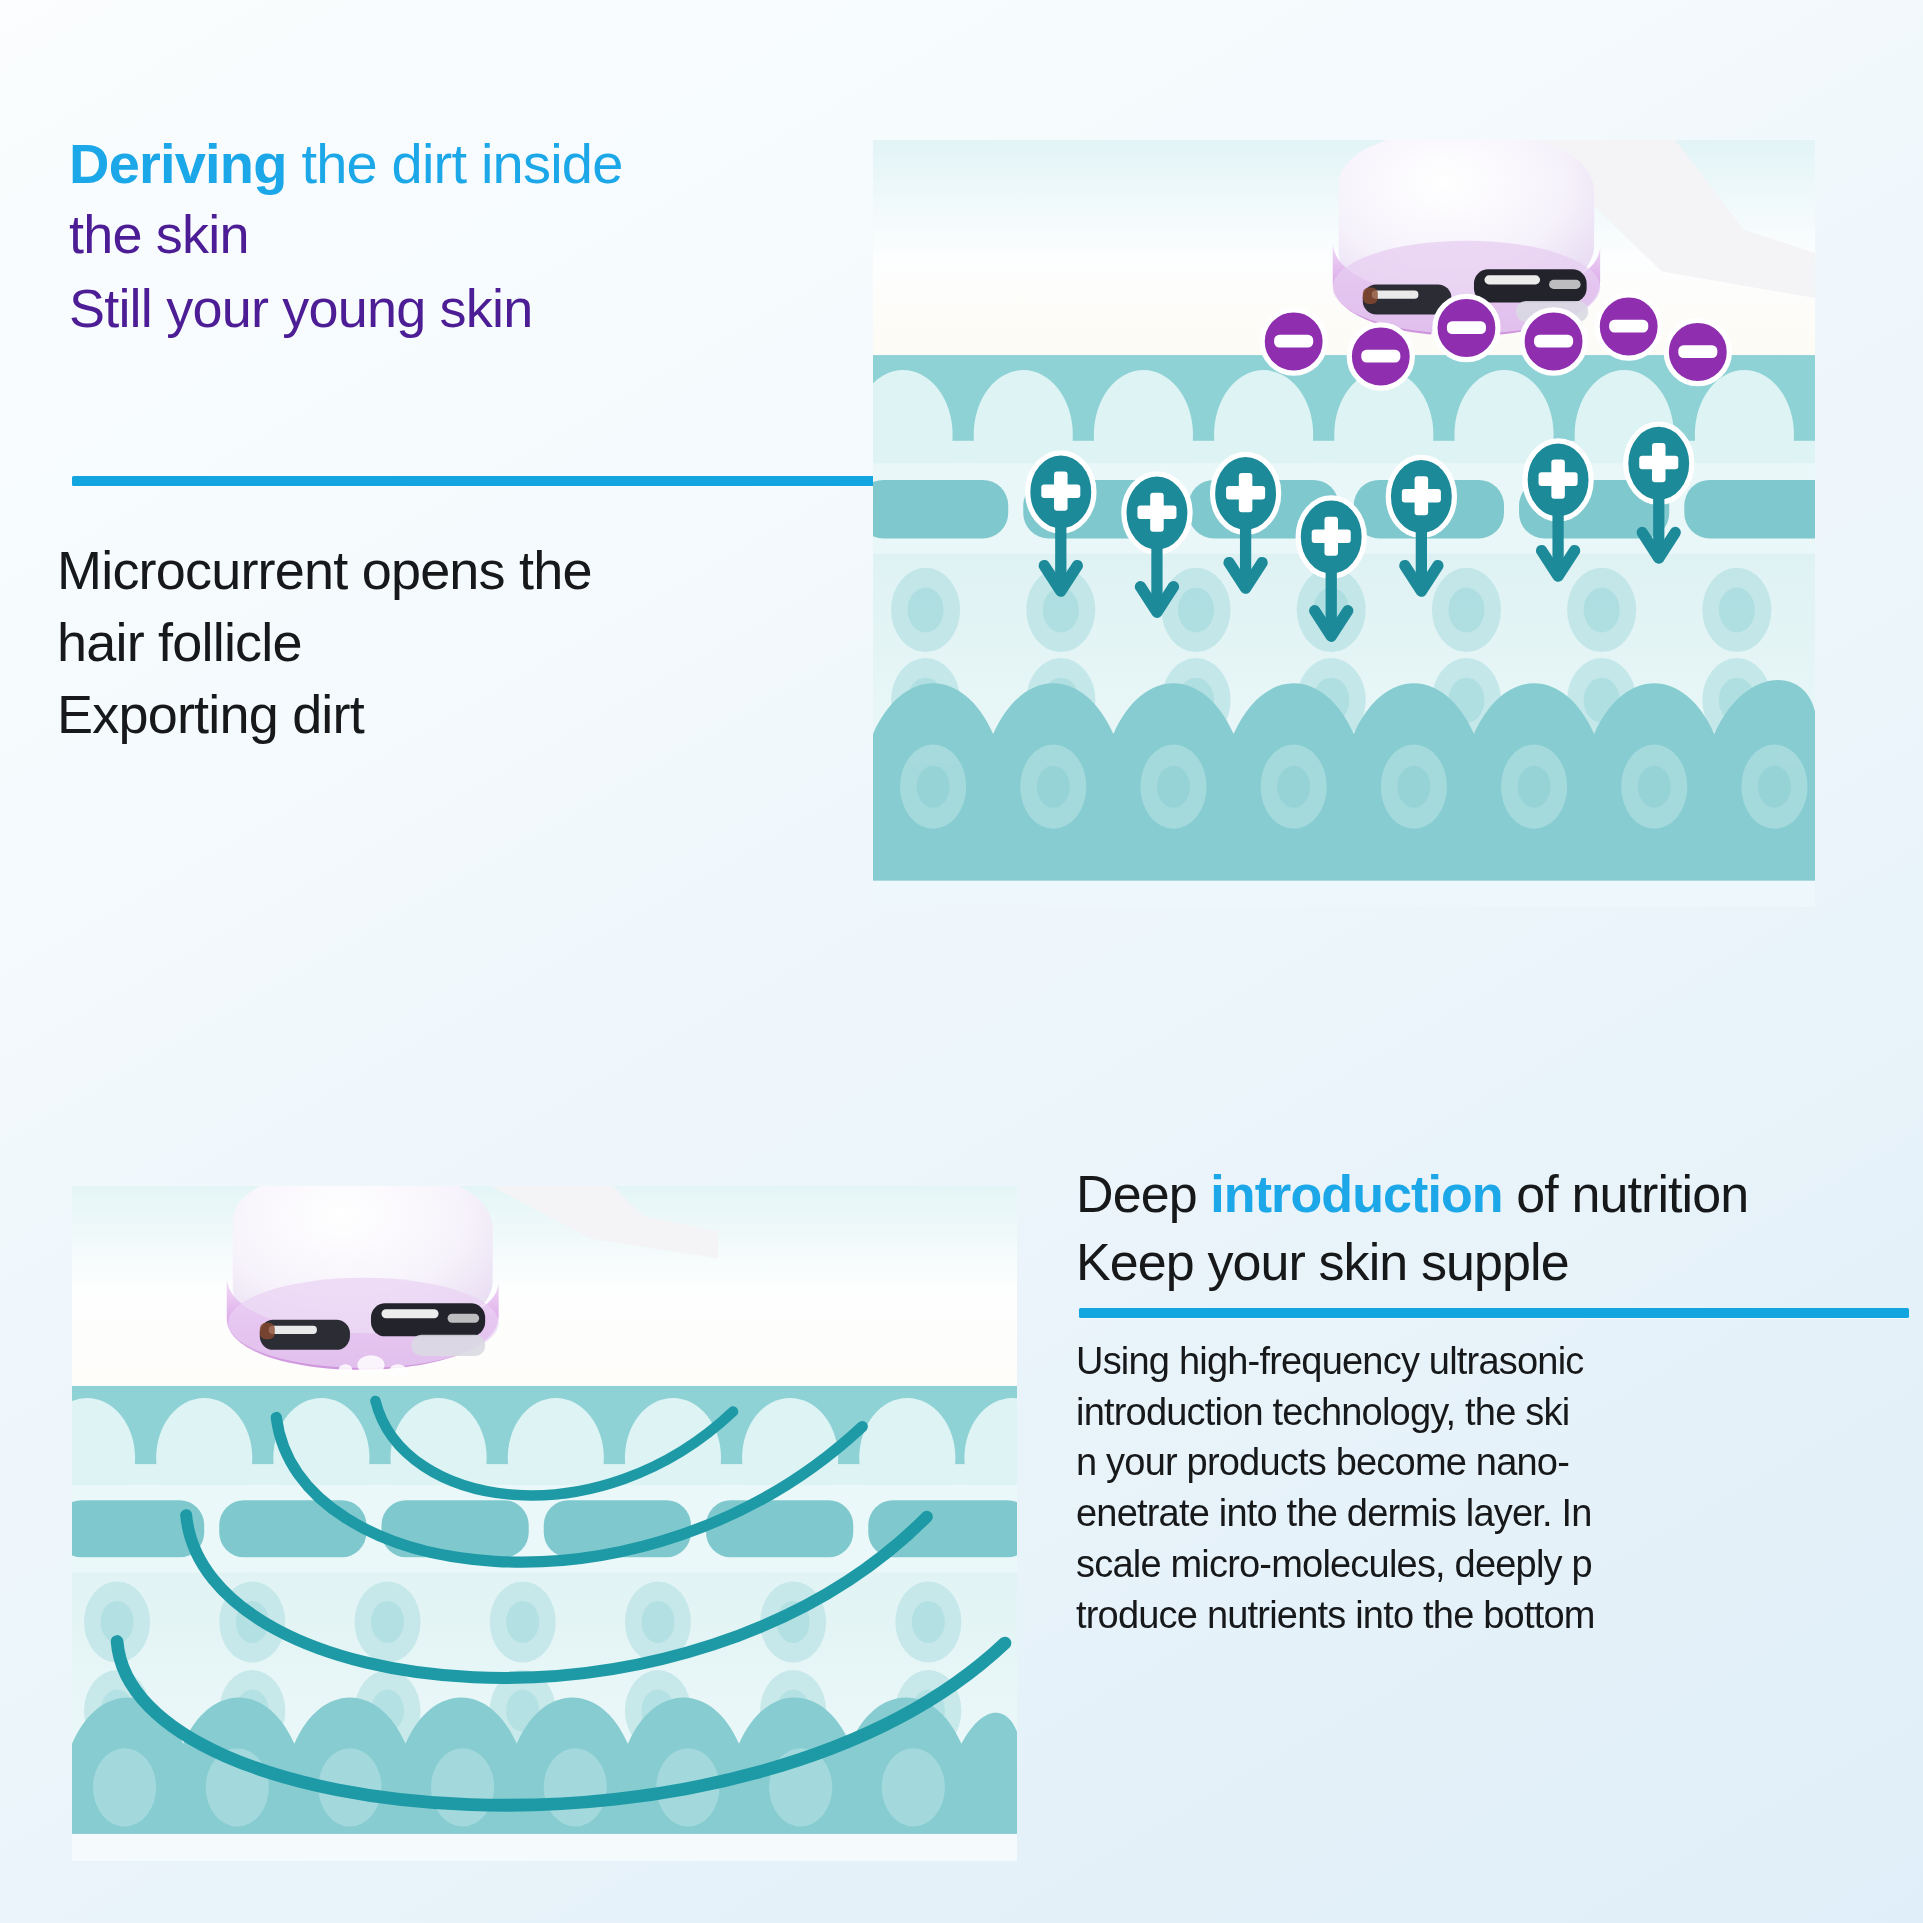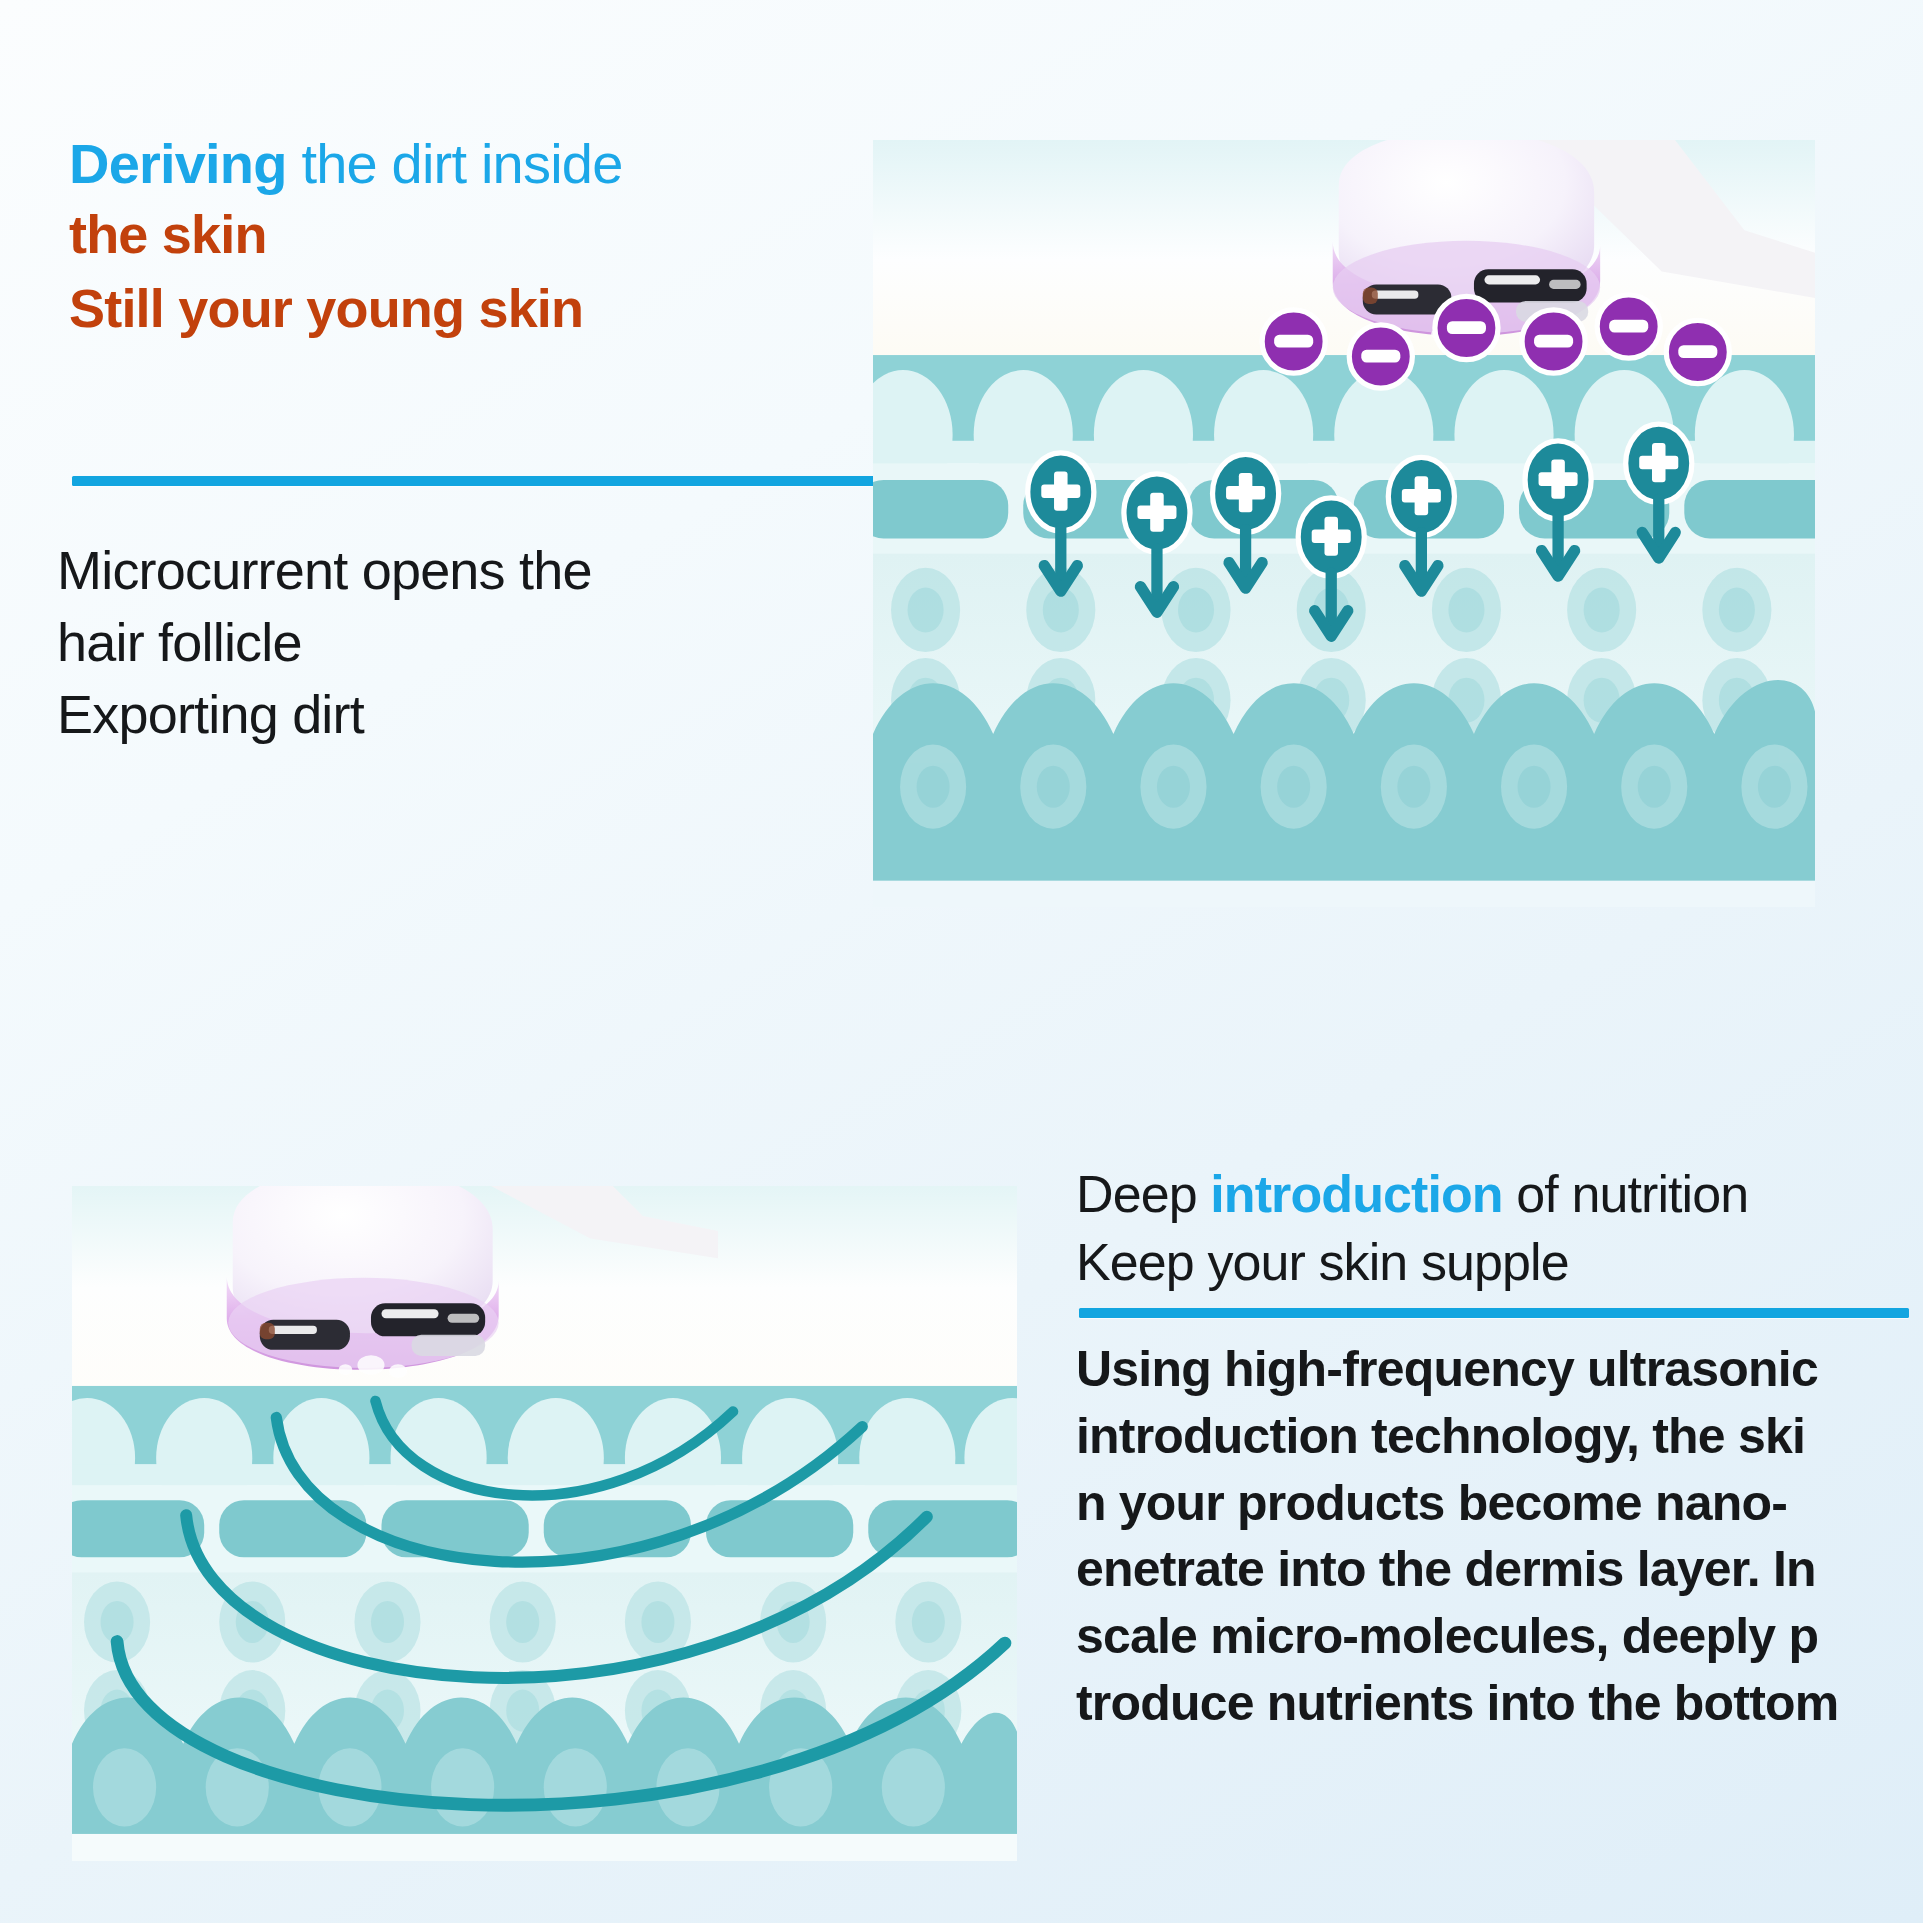--- a/index.html
+++ b/index.html
@@ -13,21 +13,21 @@
 
   
   .txt-tl{position:absolute;left:69px;top:130px;width:797px;}
   .head-line{
     font-size:56px;line-height:1.22;font-weight:700;color:#1ba7e8;
     letter-spacing:-0.8px;white-space:nowrap;
   }
   .head-line .lead{font-weight:700;}
   .head-line .rest{font-weight:400;}
   .sub-line{
-    font-size:54px;line-height:1.36;color:#c2410c;font-weight:700;
+    font-size:54px;line-height:1.36;color:#4c1d95;font-weight:400;
     letter-spacing:-0.8px;white-space:nowrap;
   }
   .rule{
     height:9.8px;background:#12a5e0;border-radius:1.5px;
     box-shadow:0 0.8px 0 rgba(255,255,255,.9);
   }
   .rule-tl{position:absolute;left:72px;top:476px;width:806px;}
   .body-tl{position:absolute;left:57px;top:535px;width:812px;}
   .body-line{
     font-size:54px;line-height:1.33;color:#16181a;font-weight:400;
@@ -36,21 +36,21 @@
 
   .txt-br{position:absolute;left:1076px;top:1161px;width:834px;}
   .head2{
     font-size:52px;line-height:1.30;color:#16181a;font-weight:400;
     letter-spacing:-0.9px;white-space:nowrap;
   }
   .head2 b{color:#1ba7e8;font-weight:700;}
   .rule-br{position:absolute;left:1079px;top:1308px;width:830px;}
   .body-br{position:absolute;left:1076px;top:1336px;width:842px;}
   .body2-line{
-    font-size:50px;line-height:1.335;color:#16181a;font-weight:700;
+    font-size:38px;line-height:1.335;color:#16181a;font-weight:400;
     letter-spacing:-0.8px;white-space:nowrap;
   }
 
   
   .panel{position:absolute;overflow:hidden;background:#eef8fa;}
   .panel-top{left:873px;top:140px;width:942px;height:767px;}
   .panel-bot{left:72px;top:1186px;width:945px;height:675px;}
   .panel svg{display:block;width:100%;height:100%;}
 </style>
 </head>

